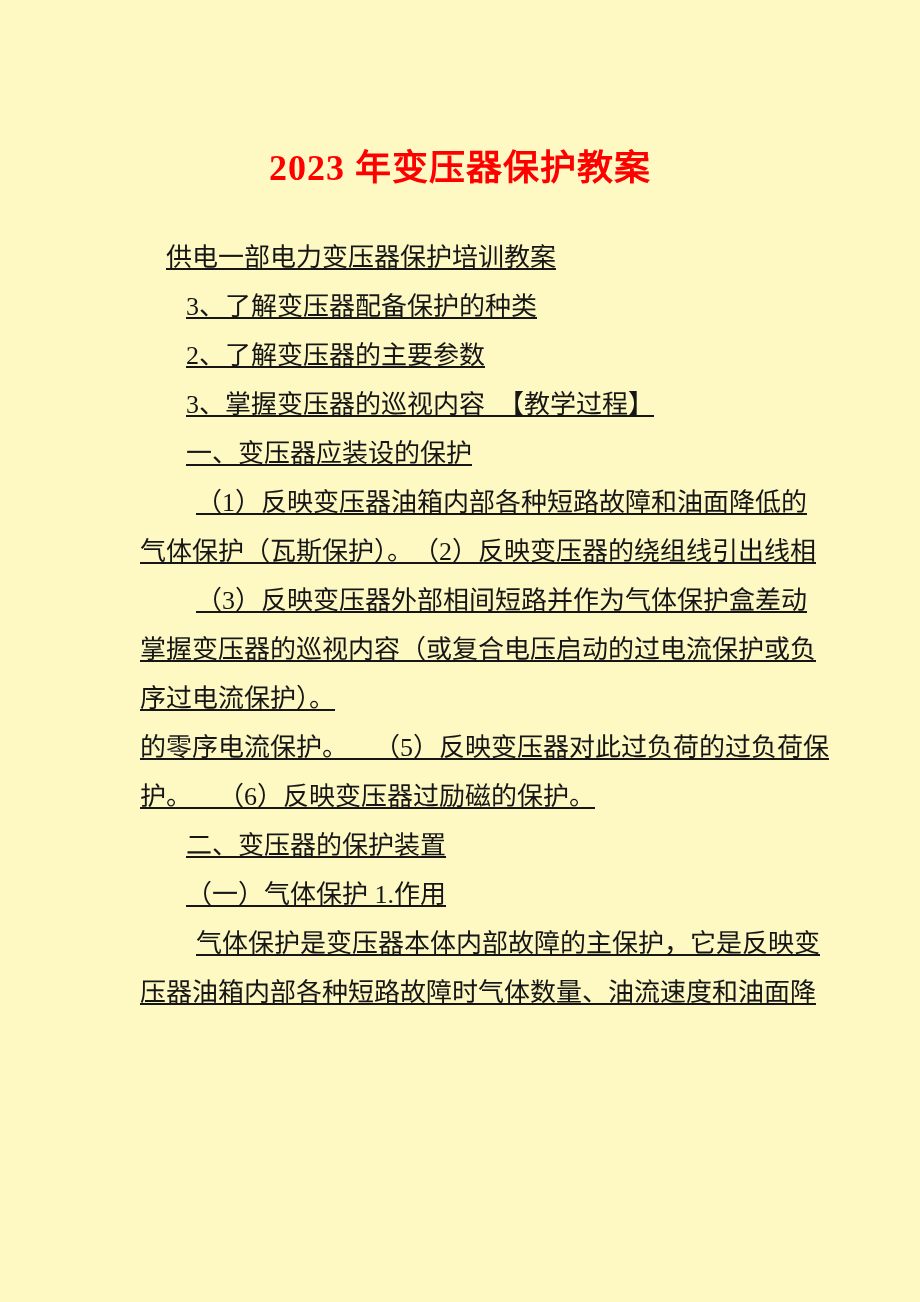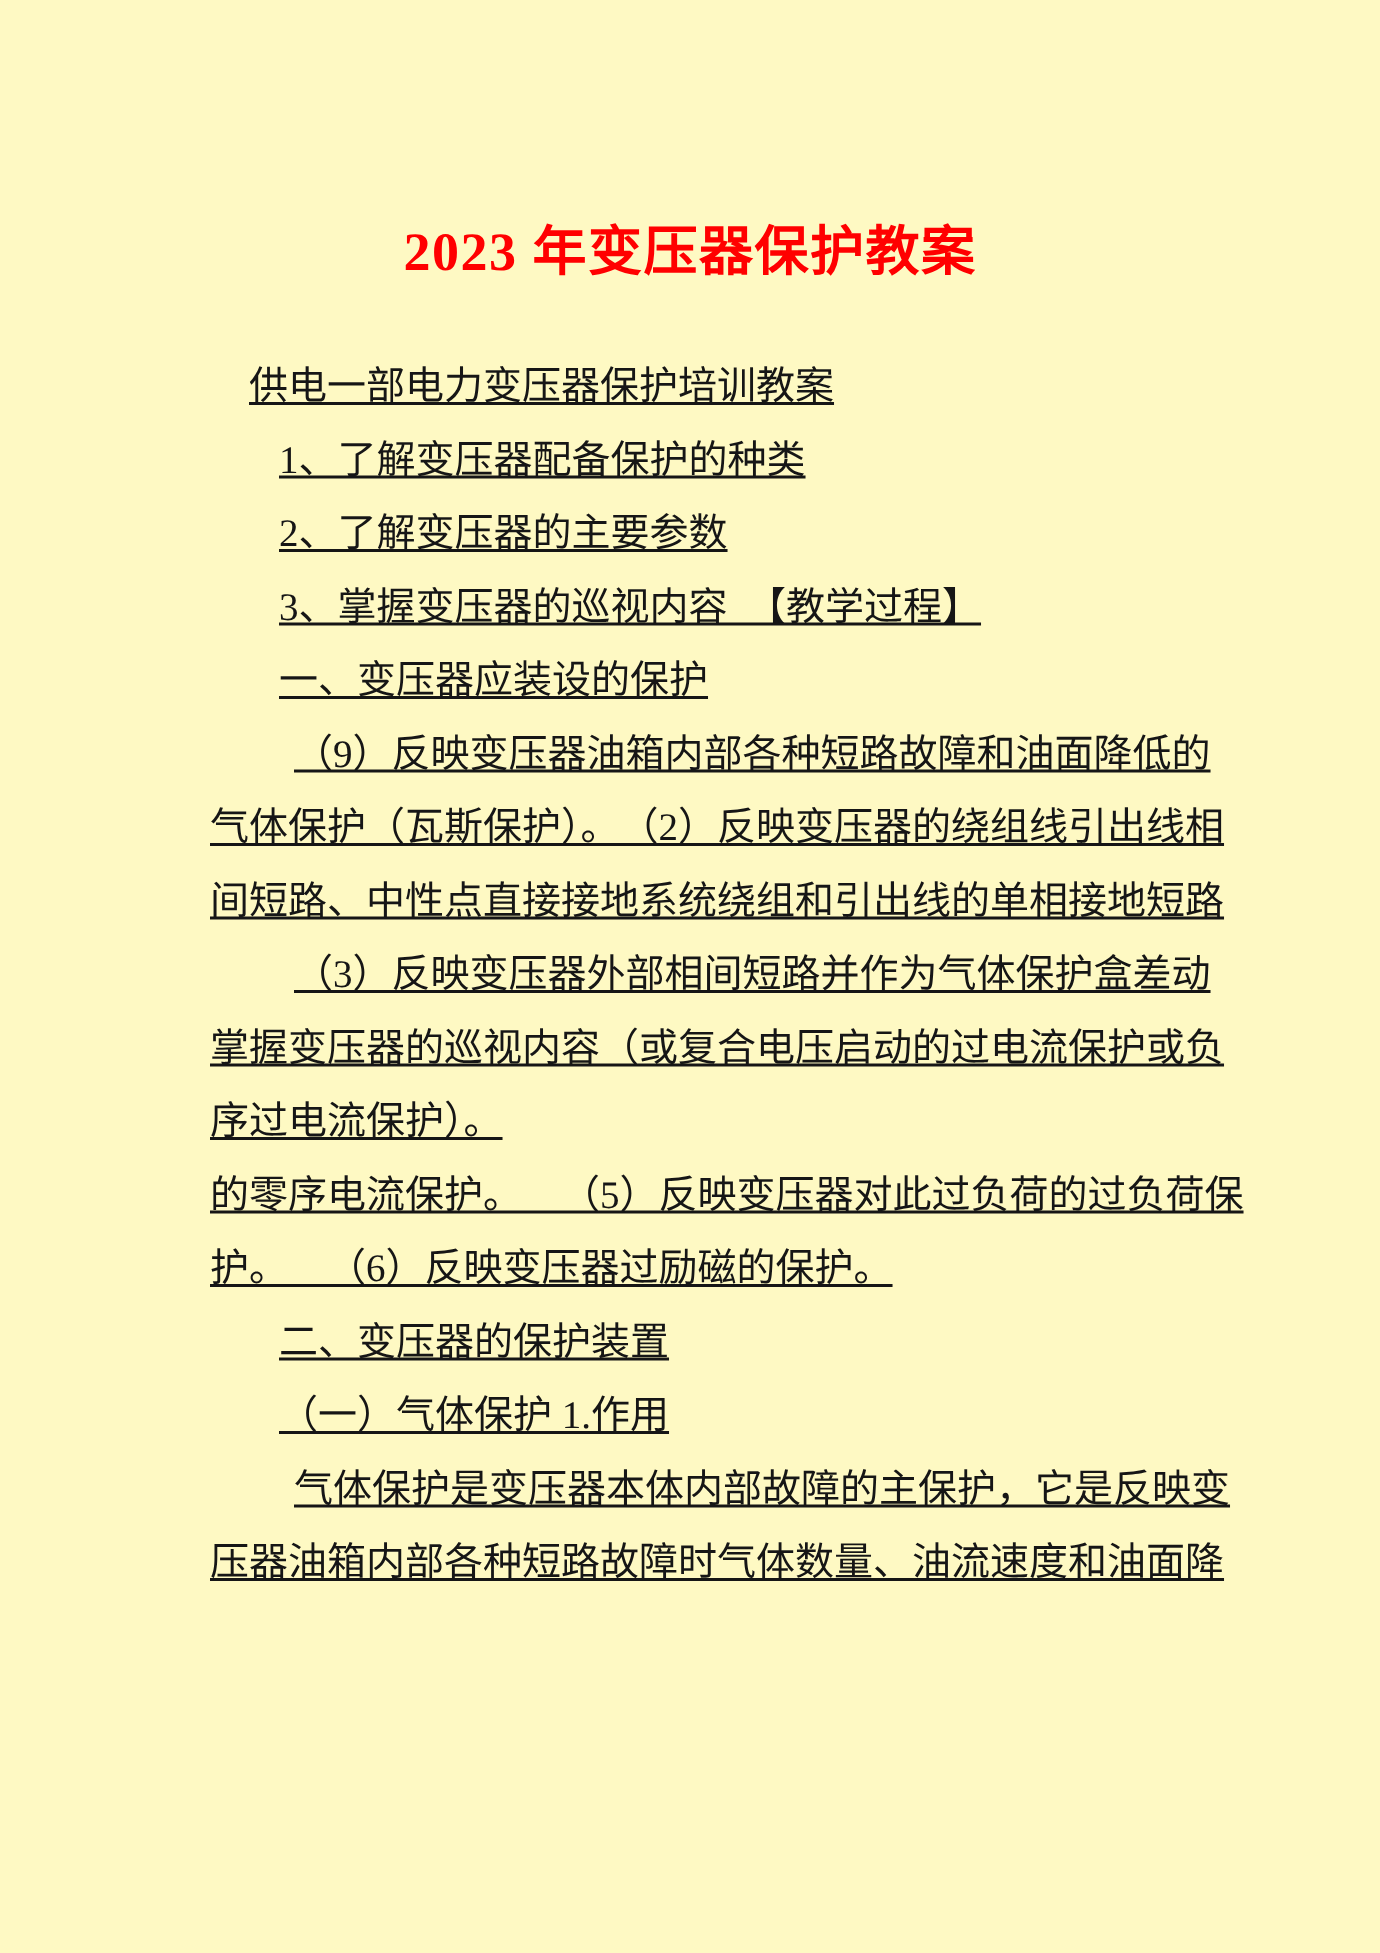--- a/index.html
+++ b/index.html
@@ -51,27 +51,26 @@
 </style>
 </head>
 <body>
 
 <div class="page" style="background: #fef9c3;">
 
   <div class="doc-title" style="color: rgb(255, 0, 0);">2023 年变压器保护教案</div>
 
   <div class="doc-body" style="color: rgb(22, 22, 22);">
     <div class="line ind-1">供电一部电力变压器保护培训教案</div>
-    <div class="line ind-2">1、了解变压器配备保护的种类</div>
+    <div class="line ind-2">3、了解变压器配备保护的种类</div>
     <div class="line ind-2">2、了解变压器的主要参数</div>
     <div class="line ind-2">3、掌握变压器的巡视内容　【教学过程】</div>
     <div class="line ind-2">一、变压器应装设的保护</div>
-    <div class="line ind-3">（9）反映变压器油箱内部各种短路故障和油面降低的</div>
+    <div class="line ind-3">（1）反映变压器油箱内部各种短路故障和油面降低的</div>
     <div class="line ind-0">气体保护（瓦斯保护）。　（2）反映变压器的绕组线引出线相</div>
-    <div class="line ind-0">间短路、中性点直接接地系统绕组和引出线的单相接地短路</div>
     <div class="line ind-3">（3）反映变压器外部相间短路并作为气体保护盒差动</div>
     <div class="line ind-0">掌握变压器的巡视内容（或复合电压启动的过电流保护或负</div>
     <div class="line ind-0">序过电流保护）。</div>
     <div class="line ind-0">的零序电流保护。　　（5）反映变压器对此过负荷的过负荷保</div>
     <div class="line ind-0">护。　　（6）反映变压器过励磁的保护。</div>
     <div class="line ind-2">二、变压器的保护装置</div>
     <div class="line ind-2">（一）气体保护 1.作用</div>
     <div class="line ind-3">气体保护是变压器本体内部故障的主保护，它是反映变</div>
     <div class="line ind-0">压器油箱内部各种短路故障时气体数量、油流速度和油面降</div>
   </div>

